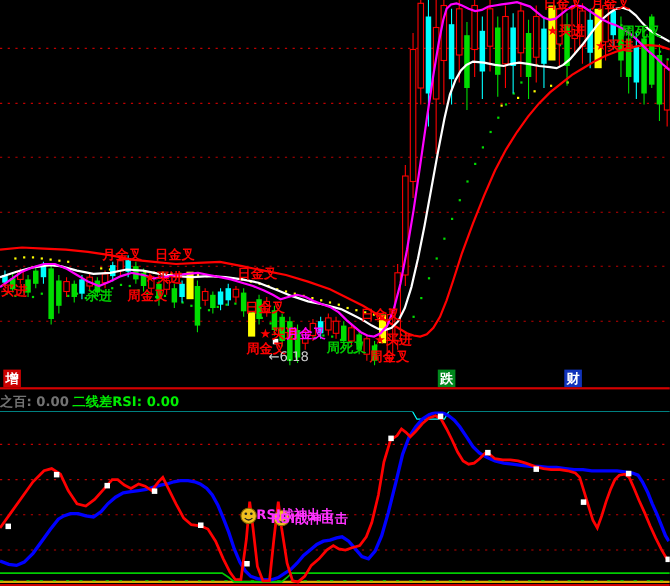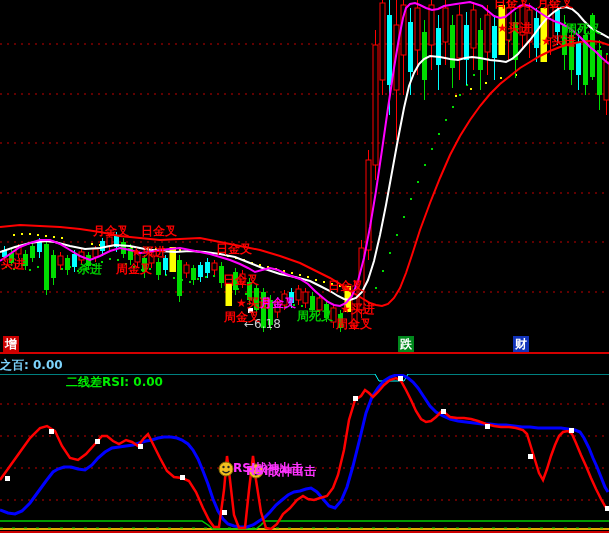--- a/index.html
+++ b/index.html
@@ -348,22 +348,22 @@
 
   <div>
     <span class="badge" style="left: 3px; background: rgb(204, 0, 0);">增</span>
     <span class="badge" style="left: 398px; background: rgb(0, 136, 28);">跌</span>
     <span class="badge" style="left: 513px; background: rgb(17, 51, 187);">财</span>
   </div>
 
   <div class="red-sep"></div>
 
   <div>
-    <span class="ind-header-left" style="color: #7dd3fc;">之百: 0.00</span>
-    <span class="ind-header-right" style="color: rgb(0, 238, 0); margin-top: 17px;">二线差RSI: 0.00</span>
+    <span class="ind-header-left" style="color: #737373;">之百: 0.00</span>
+    <span class="ind-header-right" style="color: rgb(0, 238, 0);">二线差RSI: 0.00</span>
   </div>
 
   <svg id="rsi-chart" width="609" height="159" viewBox="0 0 609 159">
       <line x1="0" y1="30" x2="609" y2="30" stroke="#c00000" stroke-width="1" stroke-dasharray="2 5"></line>
       <line x1="0" y1="62" x2="609" y2="62" stroke="#c00000" stroke-width="1" stroke-dasharray="2 5"></line>
       <line x1="0" y1="94" x2="609" y2="94" stroke="#c00000" stroke-width="1" stroke-dasharray="2 5"></line>
       <line x1="0" y1="126" x2="609" y2="126" stroke="#c00000" stroke-width="1" stroke-dasharray="2 5"></line>
       <polyline points="0,0 375,0 379,7 404,7 408,0 609,0" fill="none" stroke="#00ffff" stroke-width="1"></polyline>
       <line x1="0" y1="155" x2="609" y2="155" stroke="#ddaa00" stroke-width="2"></line>
       <line x1="0" y1="154" x2="609" y2="154" stroke="#00cc00" stroke-width="1" stroke-dasharray="3 9"></line>

